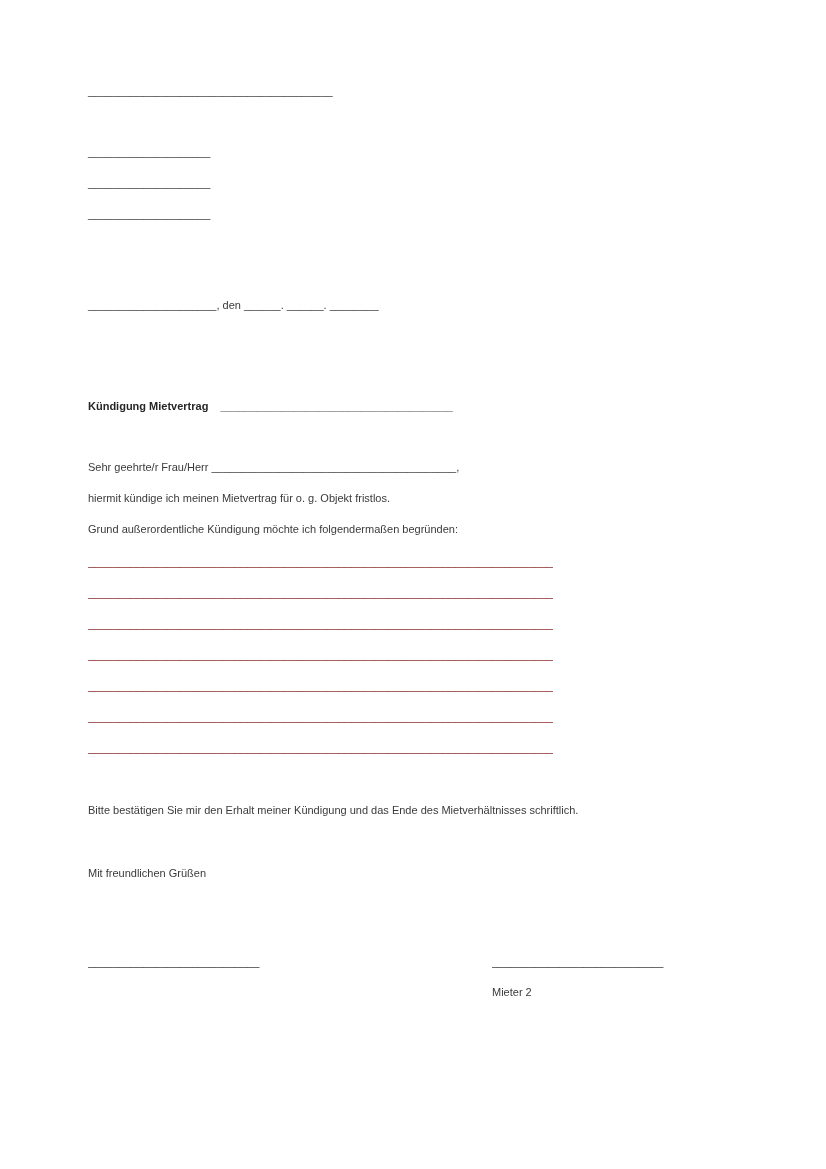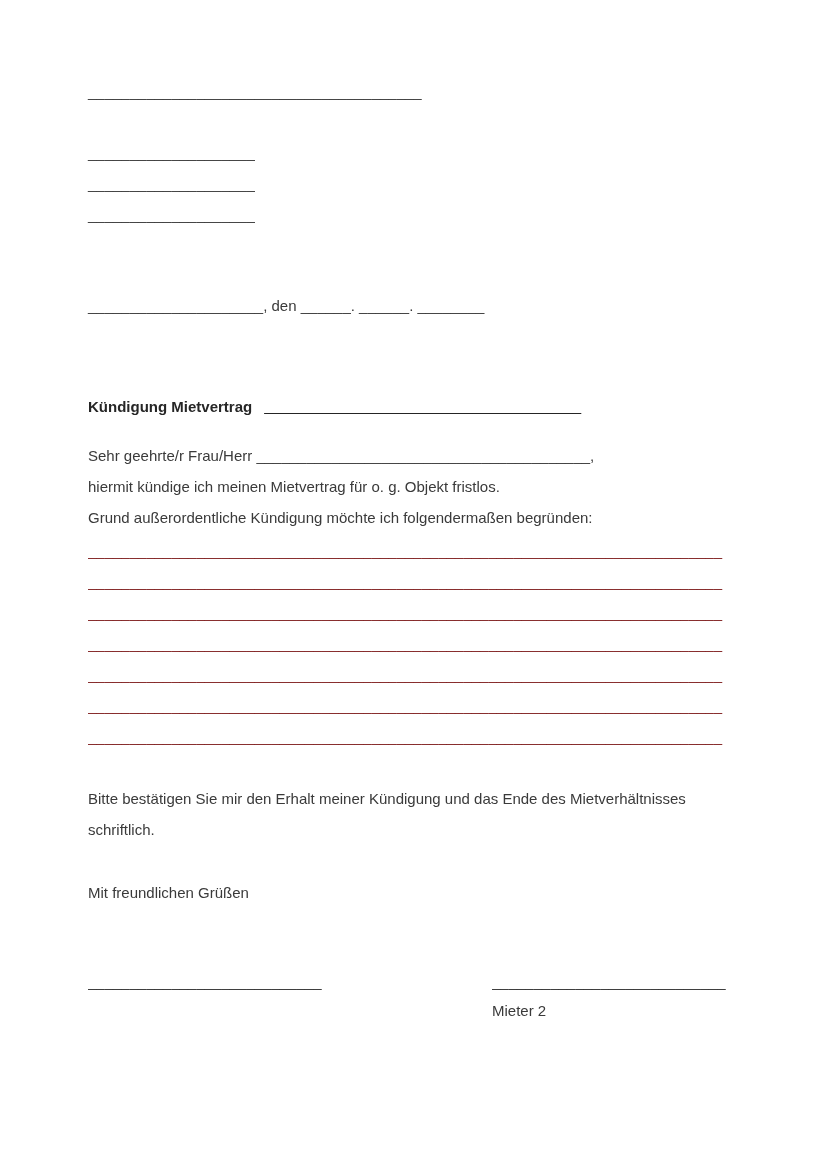--- a/index.html
+++ b/index.html
@@ -7,21 +7,21 @@
     padding: 0;
     background: #ffffff;
   }
   .page {
     position: relative;
     width: 826px;
     height: 1169px;
     margin: 0;
     background: #ffffff;
     font-family: "Liberation Sans", sans-serif;
-    font-size: 15px;
+    font-size: 11px;
     color: #3a3a3a;
     box-sizing: border-box;
     padding: 0 88px;
     overflow: hidden;
   }
   .line {
     line-height: 31px;
     white-space: nowrap;
   }
   .addr-long {
@@ -33,24 +33,23 @@
   .date-line {
     margin-top: 60px;
   }
   .subject-line {
     margin-top: 70px;
     font-weight: bold;
     color: #262626;
   }
   .subject-line .blank {
     margin-left: 12px;
-    text-decoration: underline;
   }
   .salutation-block {
-    margin-top: 18px;
+    margin-top: 30px;
   }
   .reason-lines {
     margin-top: 2px;
   }
   .blank-line {
     line-height: 31px;
     white-space: nowrap;
     overflow: hidden;
     color: #7f1d1d;
   }

